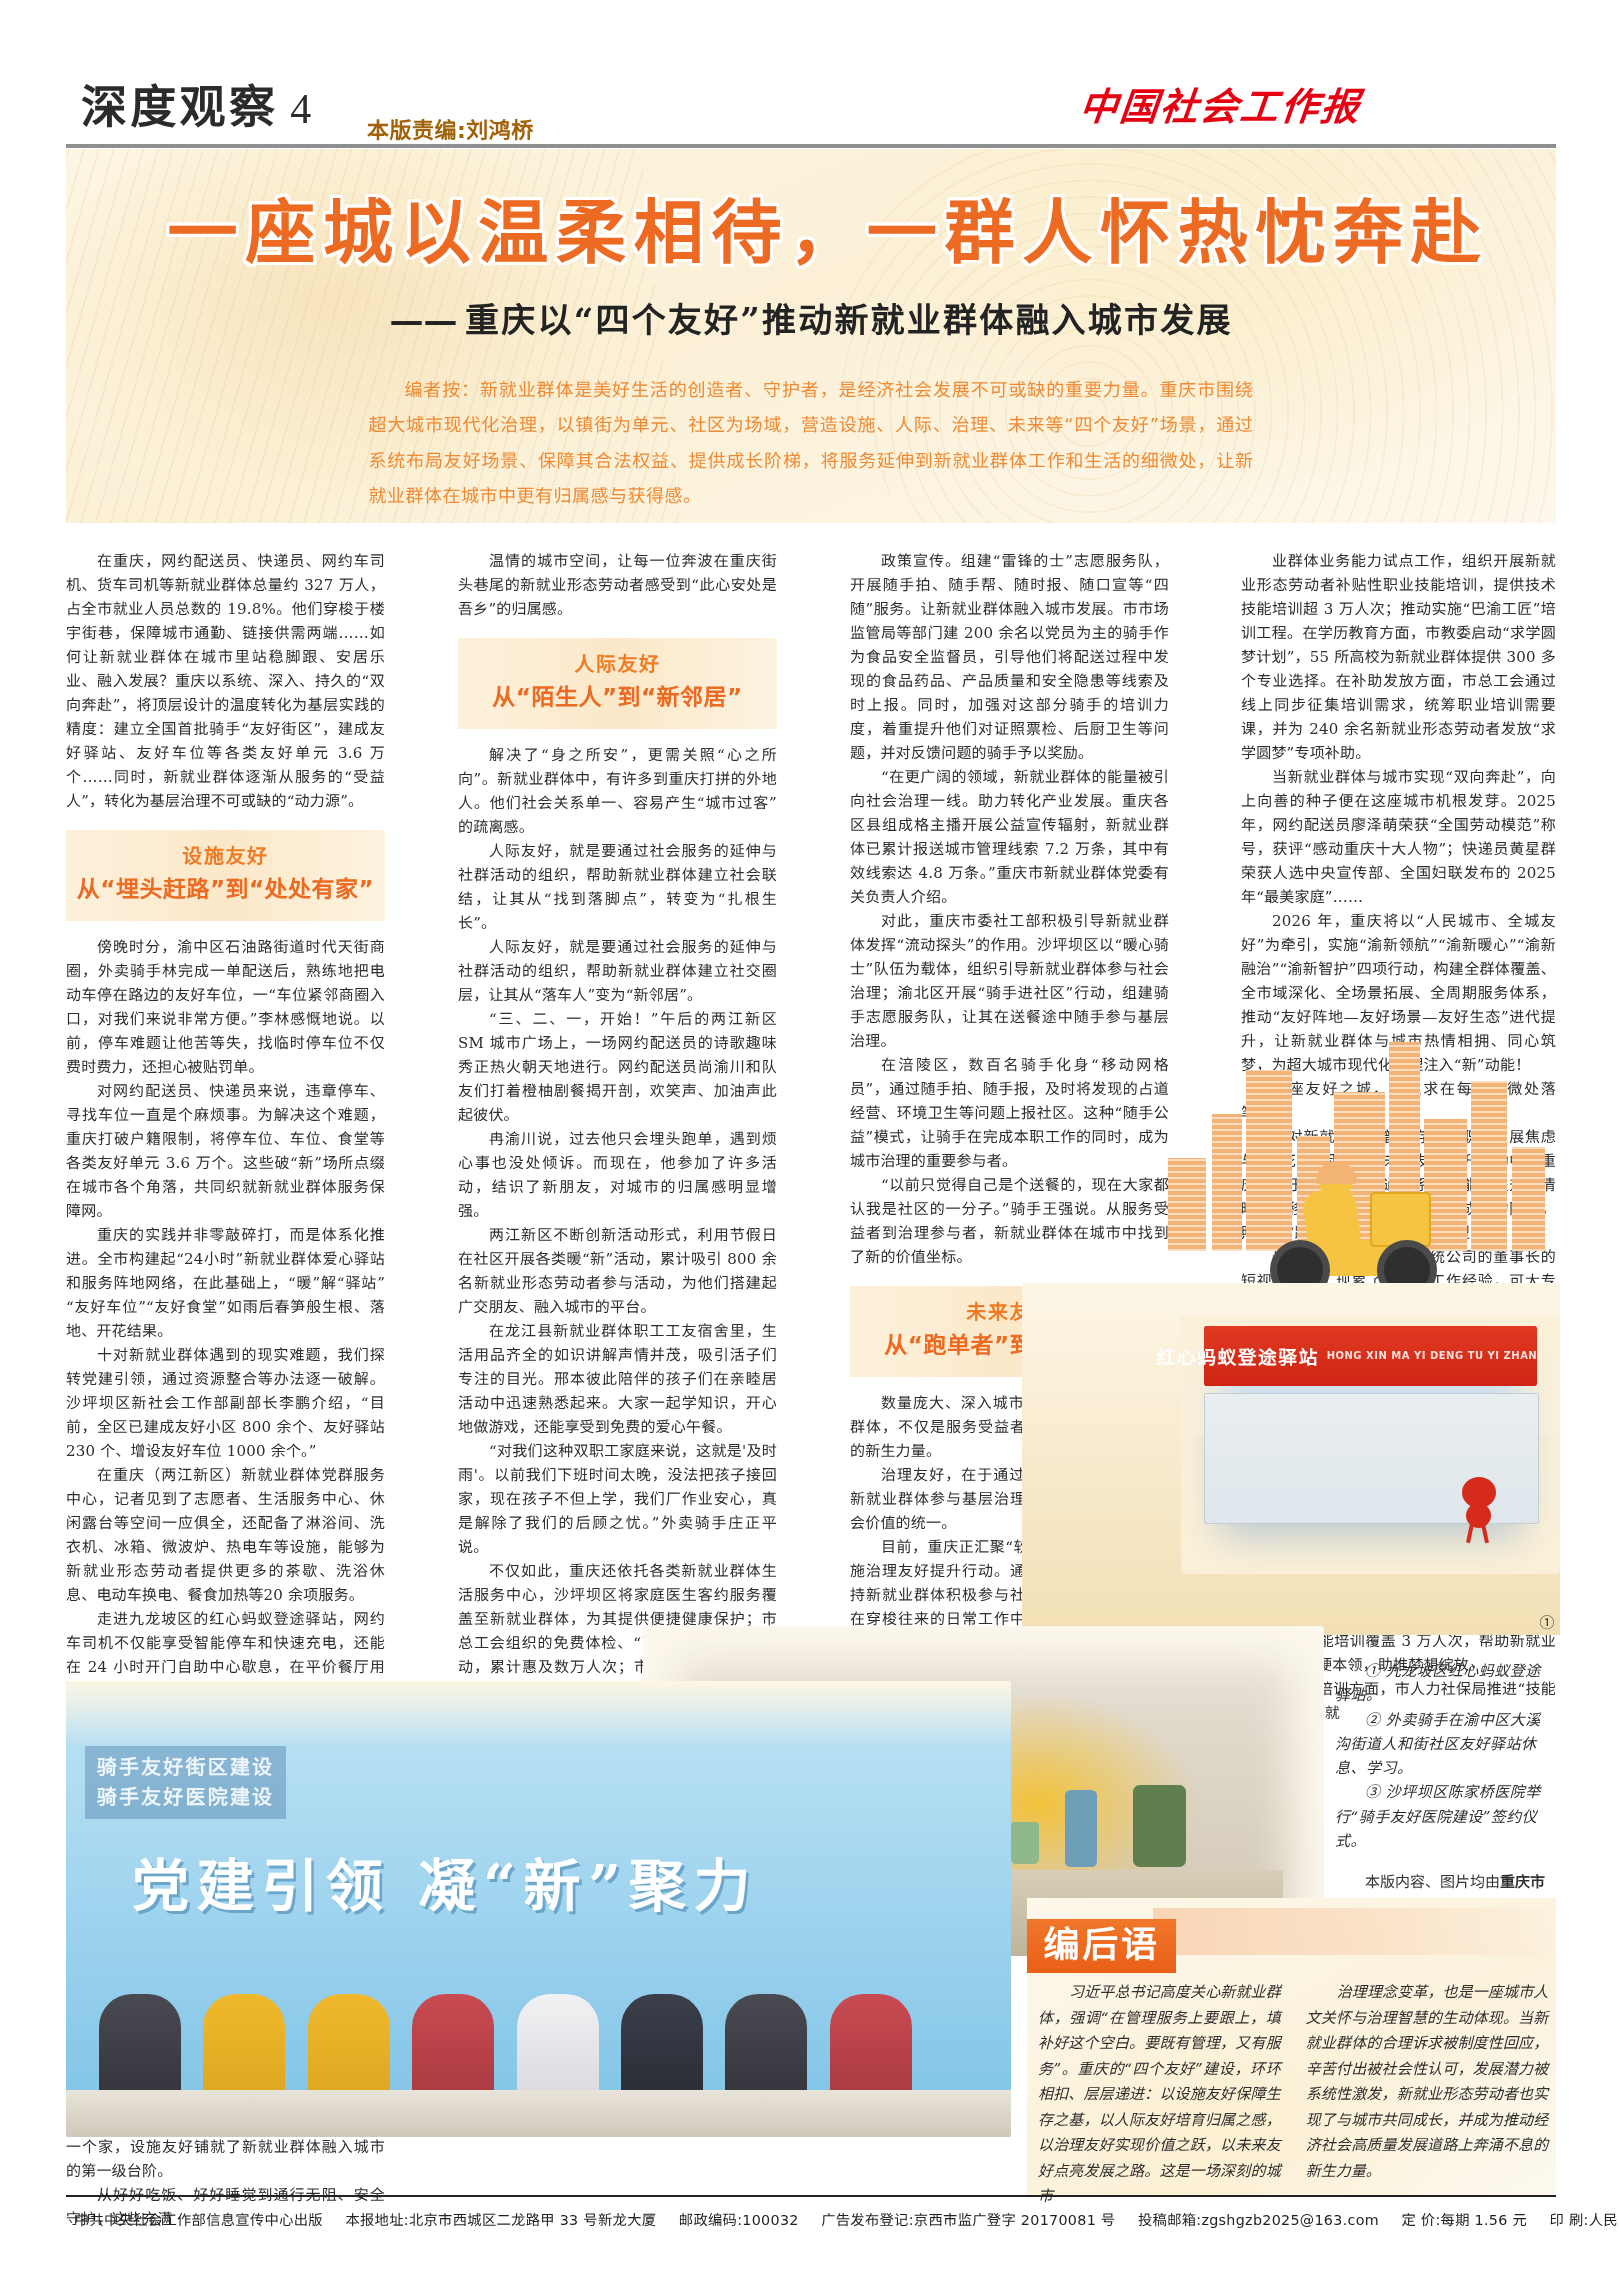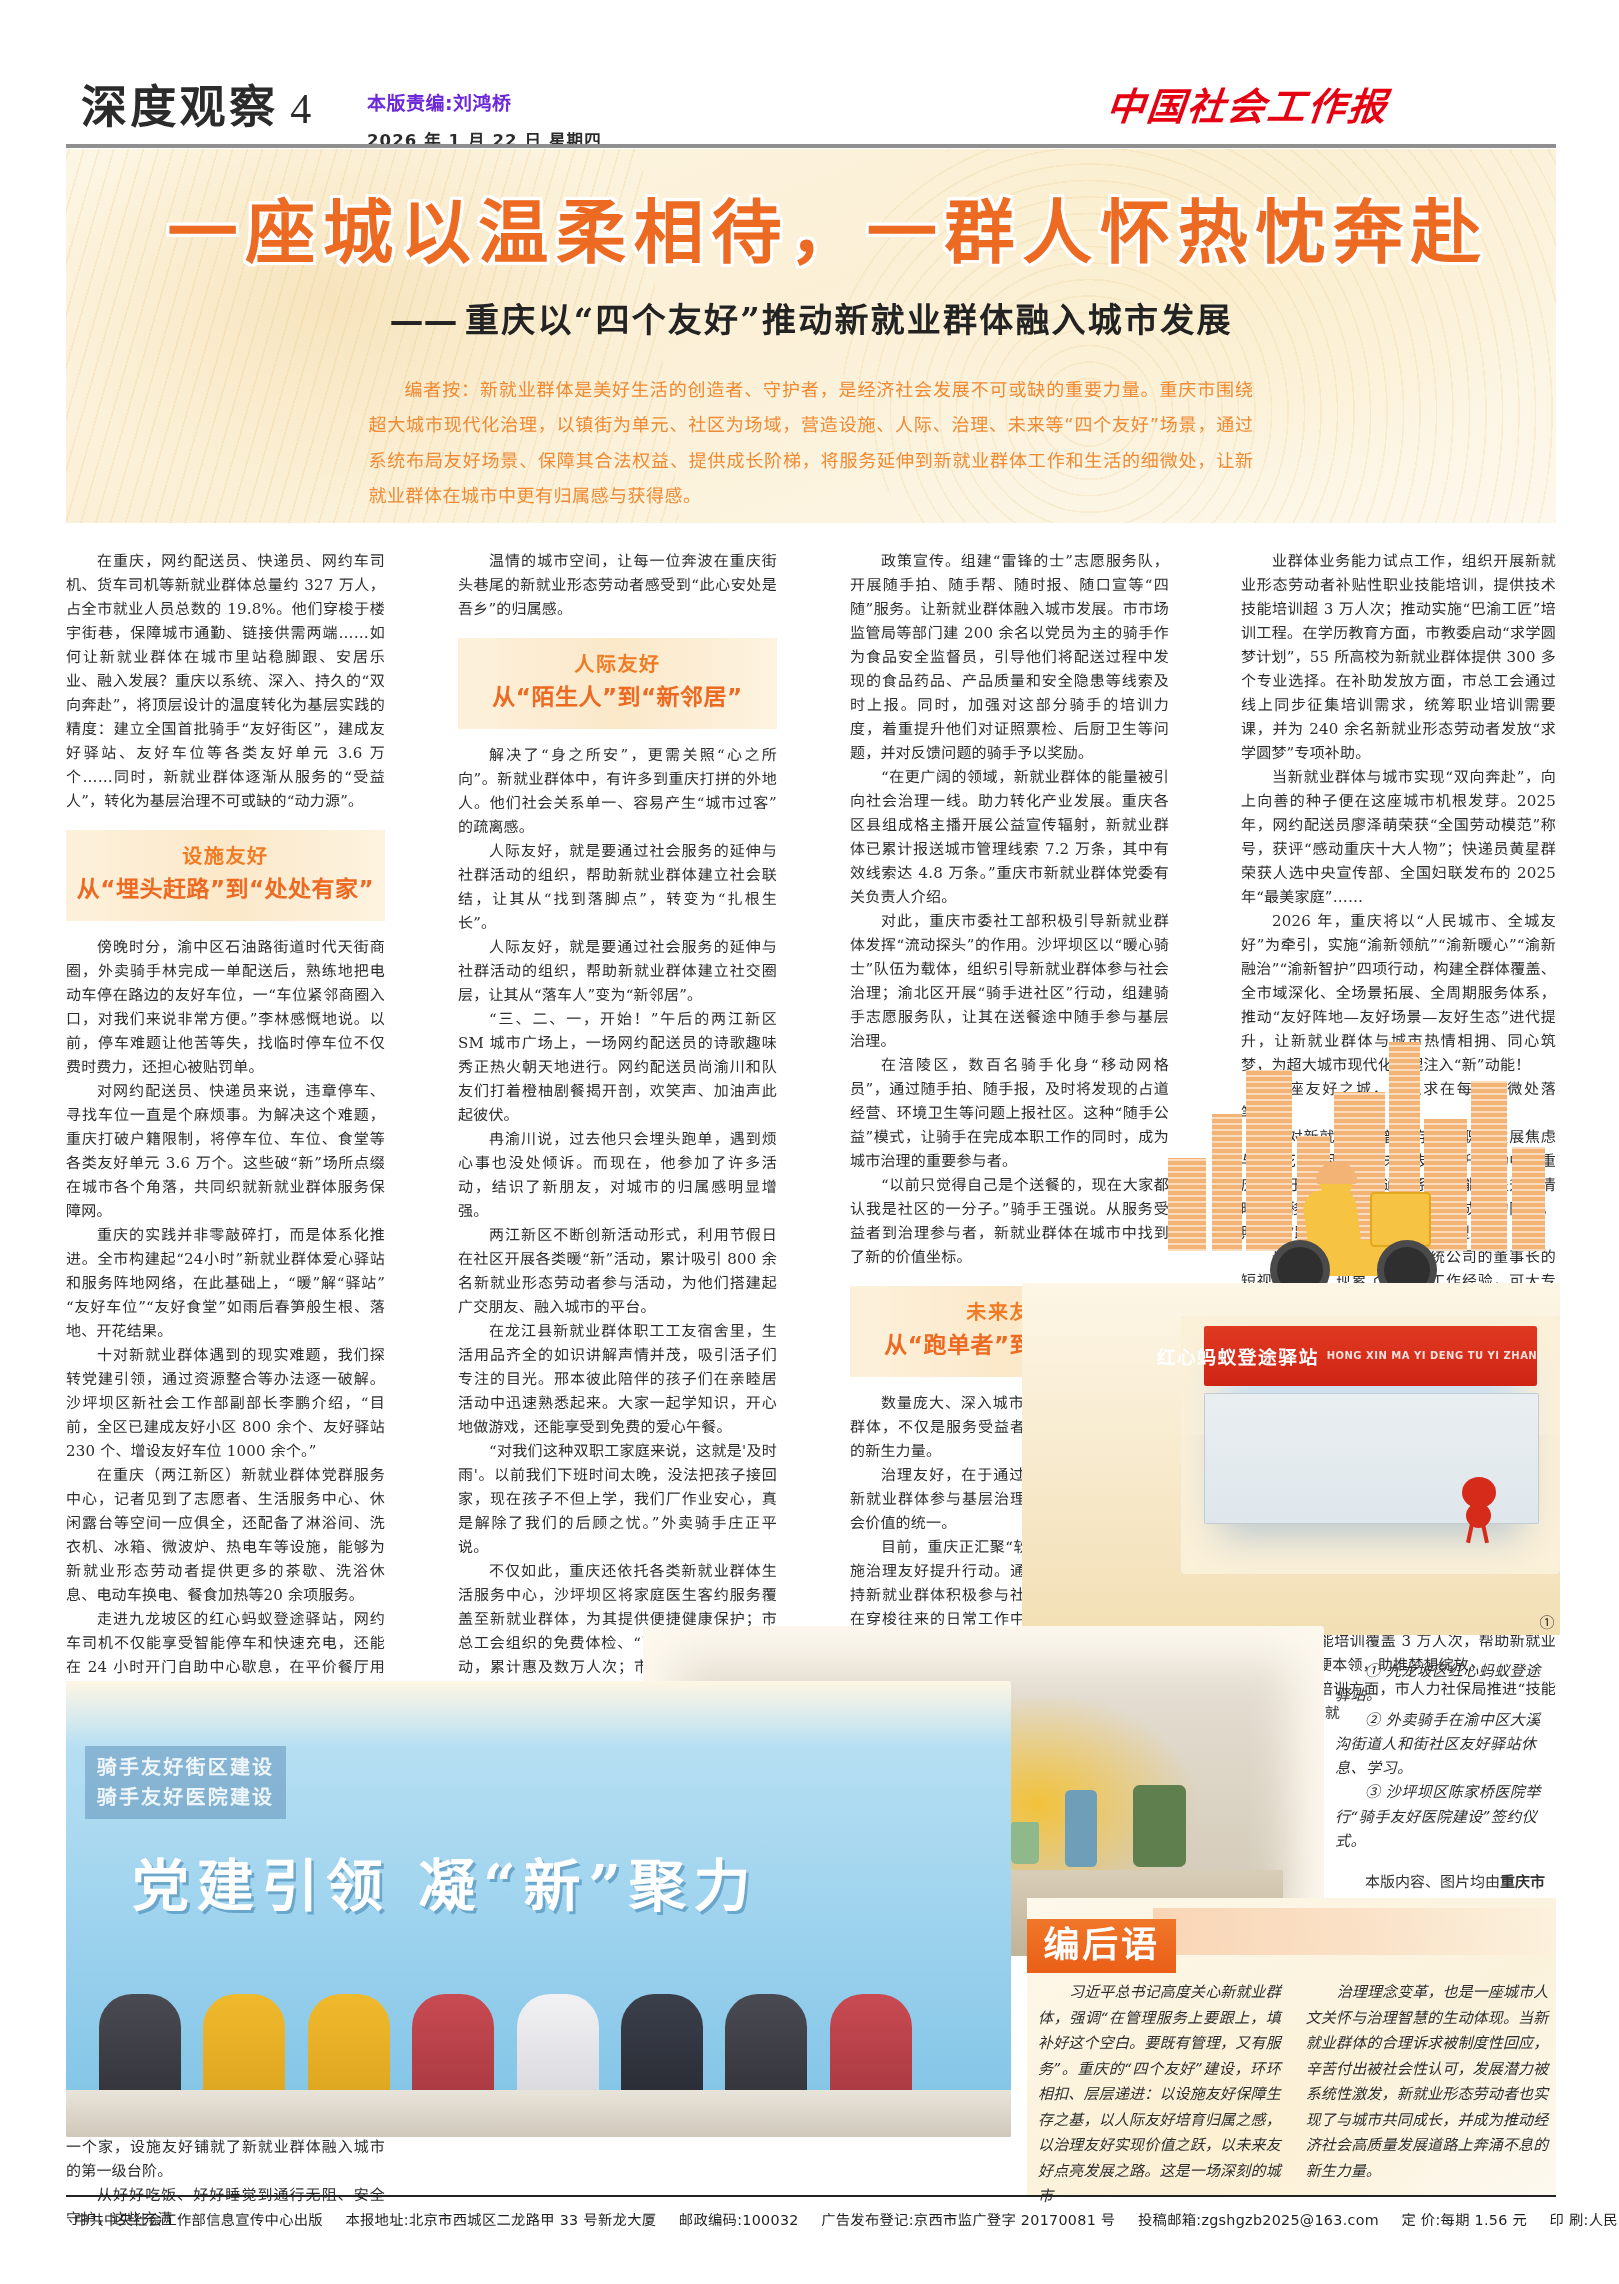--- a/index.html
+++ b/index.html
@@ -5,32 +5,32 @@
 <style>
   html,body{margin:0;padding:0;background:#fff;}
   body{
     width:1620px;height:2284px;position:relative;overflow:hidden;
     font-family:"Liberation Serif","DejaVu Serif",serif;
     color:#1a1a1a;
   }
   .page{position:absolute;inset:0;background:#ffffff;}
 
   
-  .masthead{position:absolute;left:0;top:0;width:1427px;height:149px;padding-left:27px;}
+  .masthead{position:absolute;left:0;top:0;width:1427px;height:149px;}
   .mh-title{
     position:absolute;left:81px;top:84px;
     font-family:"DejaVu Sans","Liberation Sans",sans-serif;
     font-weight:700;font-size:46px;letter-spacing:3.3px;color:#2b2b2b;
     line-height:1;white-space:nowrap;
   }
   .mh-title .pgnum{font-size:42px;margin-left:12px;font-family:"Liberation Serif",serif;font-weight:400;}
   .mh-meta{position:absolute;left:367px;top:88px;}
   .mh-editor{
     font-family:"DejaVu Sans","Liberation Sans",sans-serif;
-    font-weight:700;font-size:19px;color:#6d28d9;letter-spacing:0.5px;white-space:nowrap;
+    font-weight:700;font-size:22px;color:#a16207;letter-spacing:0.5px;white-space:nowrap;margin-top:24px;
   }
   .mh-date{
     margin-top:12px;
     font-family:"DejaVu Sans","Liberation Sans",sans-serif;
     font-weight:700;font-size:16.5px;color:#2b2b2b;letter-spacing:1.1px;white-space:nowrap;
   }
   .mh-logo{
     position:absolute;right:66px;top:76px;
     font-family:"DejaVu Serif","Liberation Serif",serif;
     font-weight:700;font-style:italic;font-size:38px;color:#e60012;

